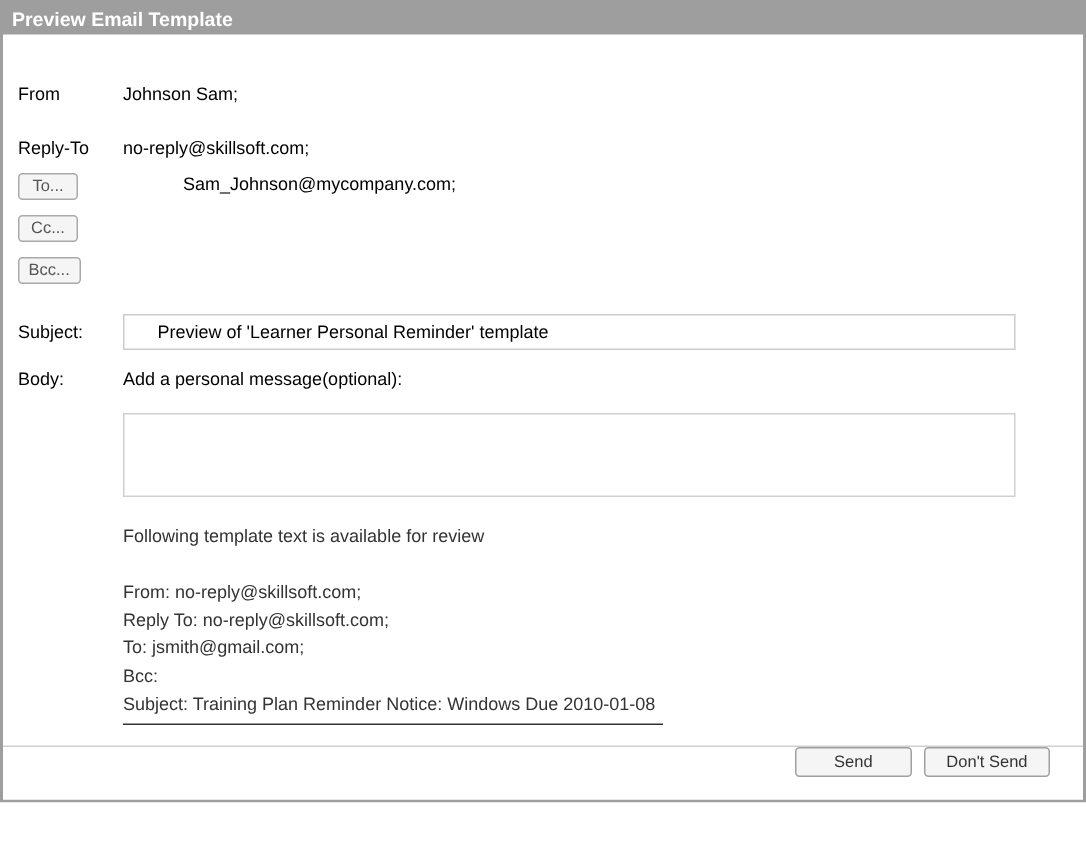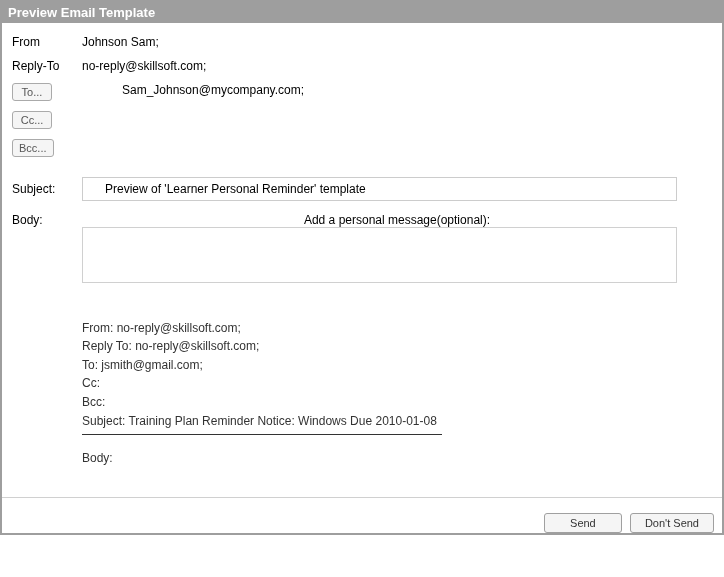--- a/index.html
+++ b/index.html
@@ -33,20 +33,21 @@
     right: 0;
     bottom: 38px;
     overflow-y: scroll;
     overflow-x: hidden;
     padding: 10px 10px 10px 10px;
   }
   .row {
     display: flex;
     align-items: flex-start;
     margin-bottom: 8px;
+    margin-top: 20px;
   }
   .label-col {
     width: 70px;
     flex: 0 0 70px;
     padding-top: 2px;
   }
   .value-col {
     flex: 1;
     padding-top: 2px;
   }
@@ -97,22 +98,22 @@
   .footer {
     position: absolute;
     left: 0;
     right: 0;
     bottom: 0;
     height: 36px;
     border-top: 1px solid #d0d0d0;
     background: #fff;
     display: flex;
     justify-content: flex-end;
-    align-items: flex-end;
-    padding-right: 8px;
+    align-items: flex-start;
+    padding-right: 22px;
     gap: 8px;
   }
   .footer-btn {
     font-family: Tahoma, Arial, sans-serif;
     font-size: 11px;
     padding: 3px 14px;
     min-width: 78px;
     background: #f5f5f5;
     border: 1px solid #a0a0a0;
     border-radius: 3px;
@@ -163,31 +164,31 @@
     <div class="row" style="margin-top:18px; align-items:center;">
       <div class="label-col">Subject:</div>
       <div class="value-col">
         <input type="text" class="subject-input" value="Preview of 'Learner Personal Reminder' template" style="">
       </div>
     </div>
 
     <div class="row" style="margin-top:10px;">
       <div class="label-col">Body:</div>
       <div class="value-col">
-        <div style="margin-bottom:0;text-align:center;">Add a personal message(optional):</div>
+        <div style="margin-bottom:16px;">Add a personal message(optional):</div>
         <textarea class="body-textarea" style=""></textarea>
       </div>
     </div>
 
     <div class="template-preview">
+      <div>Following template text is available for review</div>
       <br>
       <div>From: no-reply@skillsoft.com;</div>
       <div>Reply To: no-reply@skillsoft.com;</div>
       <div>To: jsmith@gmail.com;</div>
-      <div>Cc:</div>
       <div>Bcc:</div>
       <div>Subject: Training Plan Reminder Notice: Windows Due 2010-01-08</div>
       <div class="sep"></div>
       <div>Body:</div>
     </div>
 
   </div>
 
   <div class="footer">
     <button class="footer-btn">Send</button>

